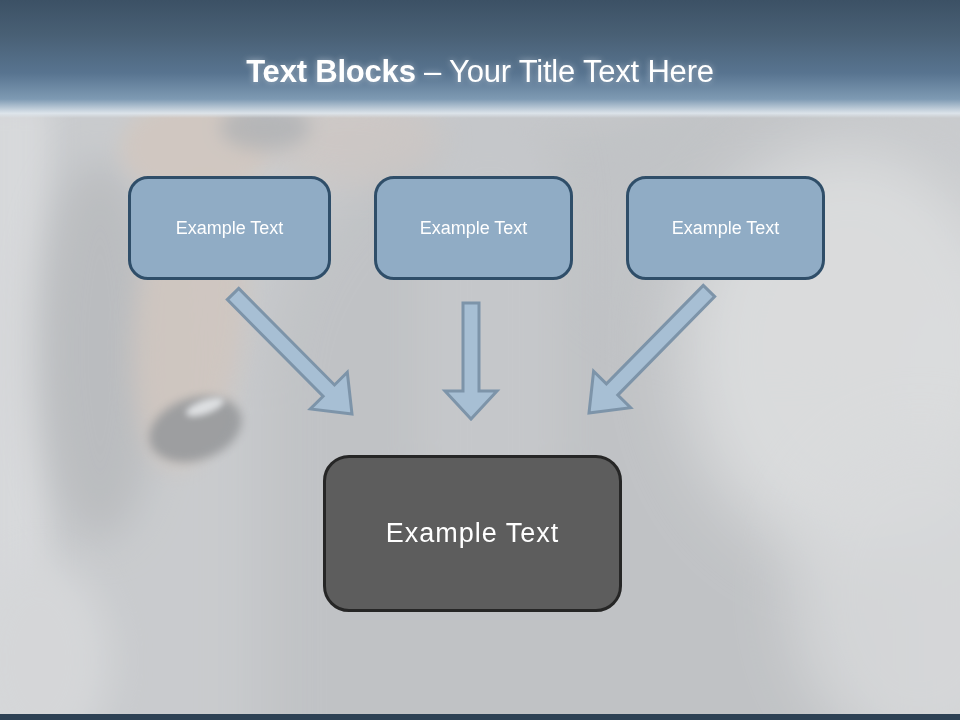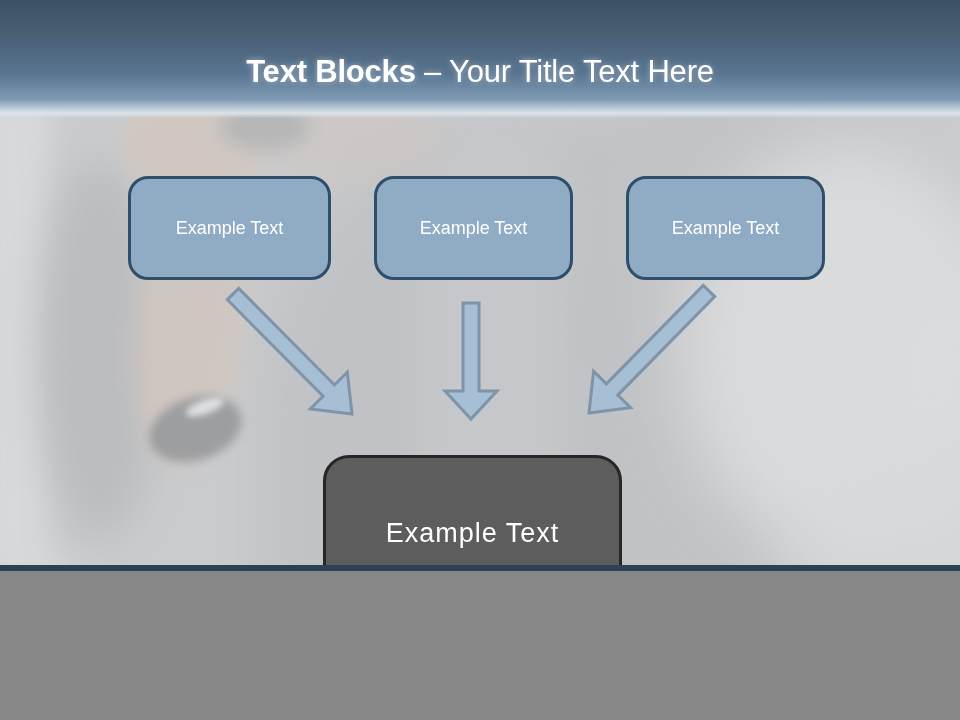--- a/index.html
+++ b/index.html
@@ -1,17 +1,17 @@
 <!DOCTYPE html>
 <html style="--header-top: #3c5165; --header-bottom: #7e9ab3; --title-color: #ffffff; --block-fill: #90acc5; --block-border: #2f4e69; --arrow-fill: #a7bfd4; --arrow-stroke: #7d94a9; --dark-fill: #5d5d5d; --dark-border: #262626; --footer-color: #2d4154;"><head>
 <meta charset="utf-8">
 <style>
   html,body{margin:0;padding:0;background:#888;}
   .slide{
-    position:relative;width:960px;height:571px;overflow:hidden;
+    position:relative;width:960px;height:720px;overflow:hidden;
     font-family:"Liberation Sans",sans-serif;
     background:#c9cbce;
   }
   
   .photo{position:absolute;inset:0;}
   .blob{position:absolute;border-radius:50%;}
   .p-left-light{left:-20px;top:100px;width:70px;height:640px;background:#e2e3e5;filter:blur(14px);border-radius:0;}
   .p-bottomleft-light{left:-30px;top:560px;width:140px;height:200px;background:#dedfe1;filter:blur(18px);}
   .p-jacket-main{left:260px;top:120px;width:640px;height:680px;background:#b9bbbe;filter:blur(28px);border-radius:40% 30% 0 0;}
   .p-jacket-shoulder{left:560px;top:90px;width:420px;height:260px;background:#babcbf;filter:blur(24px);}

